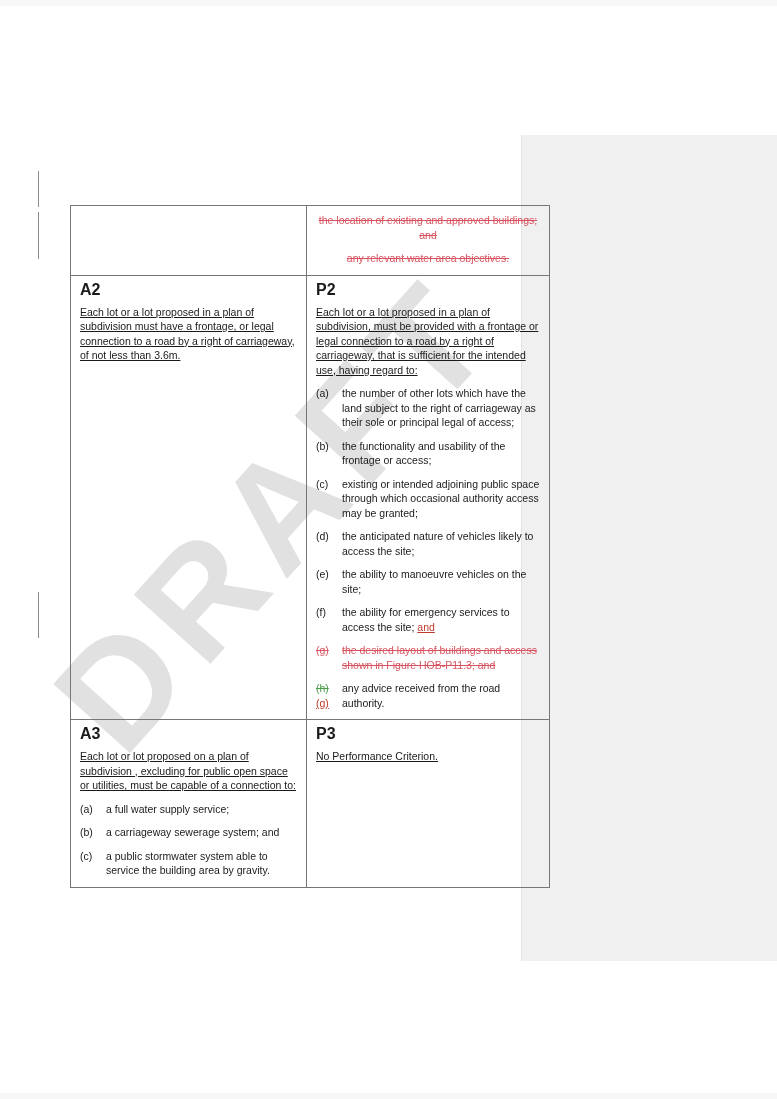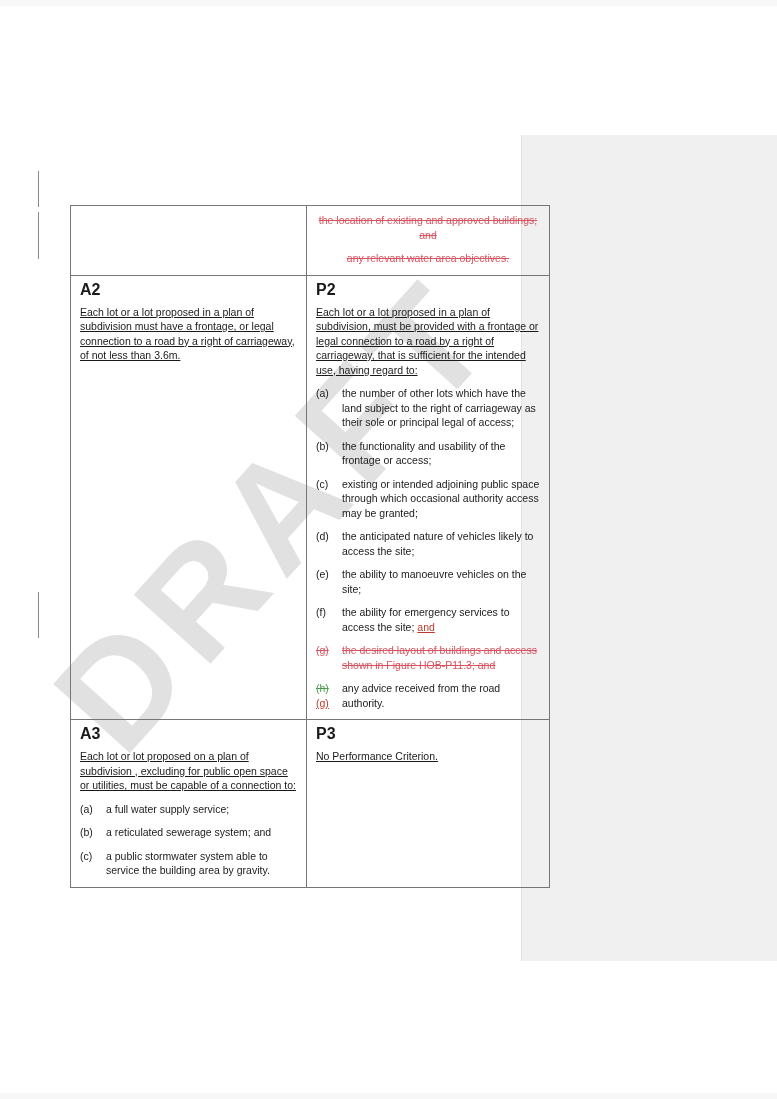--- a/index.html
+++ b/index.html
@@ -251,21 +251,21 @@
         <td class="col-a">
           <p class="crit-label">A3</p>
           <p class="body-p">Each lot or lot proposed on a plan of subdivision , excluding for public open space or utilities, must be capable of a connection to:</p>
           <ul class="alpha-list">
             <li>
               <span class="marker">(a)</span>
               <span>a full water supply service;</span>
             </li>
             <li>
               <span class="marker">(b)</span>
-              <span>a reticulated sewerage system; and</span>
+              <span>a carriageway sewerage system; and</span>
             </li>
             <li>
               <span class="marker">(c)</span>
               <span>a public stormwater system able to service the building area by gravity.</span>
             </li>
           </ul>
         </td>
         <td class="col-p">
           <p class="crit-label">P3</p>
           <p class="body-p">No Performance Criterion.</p>

